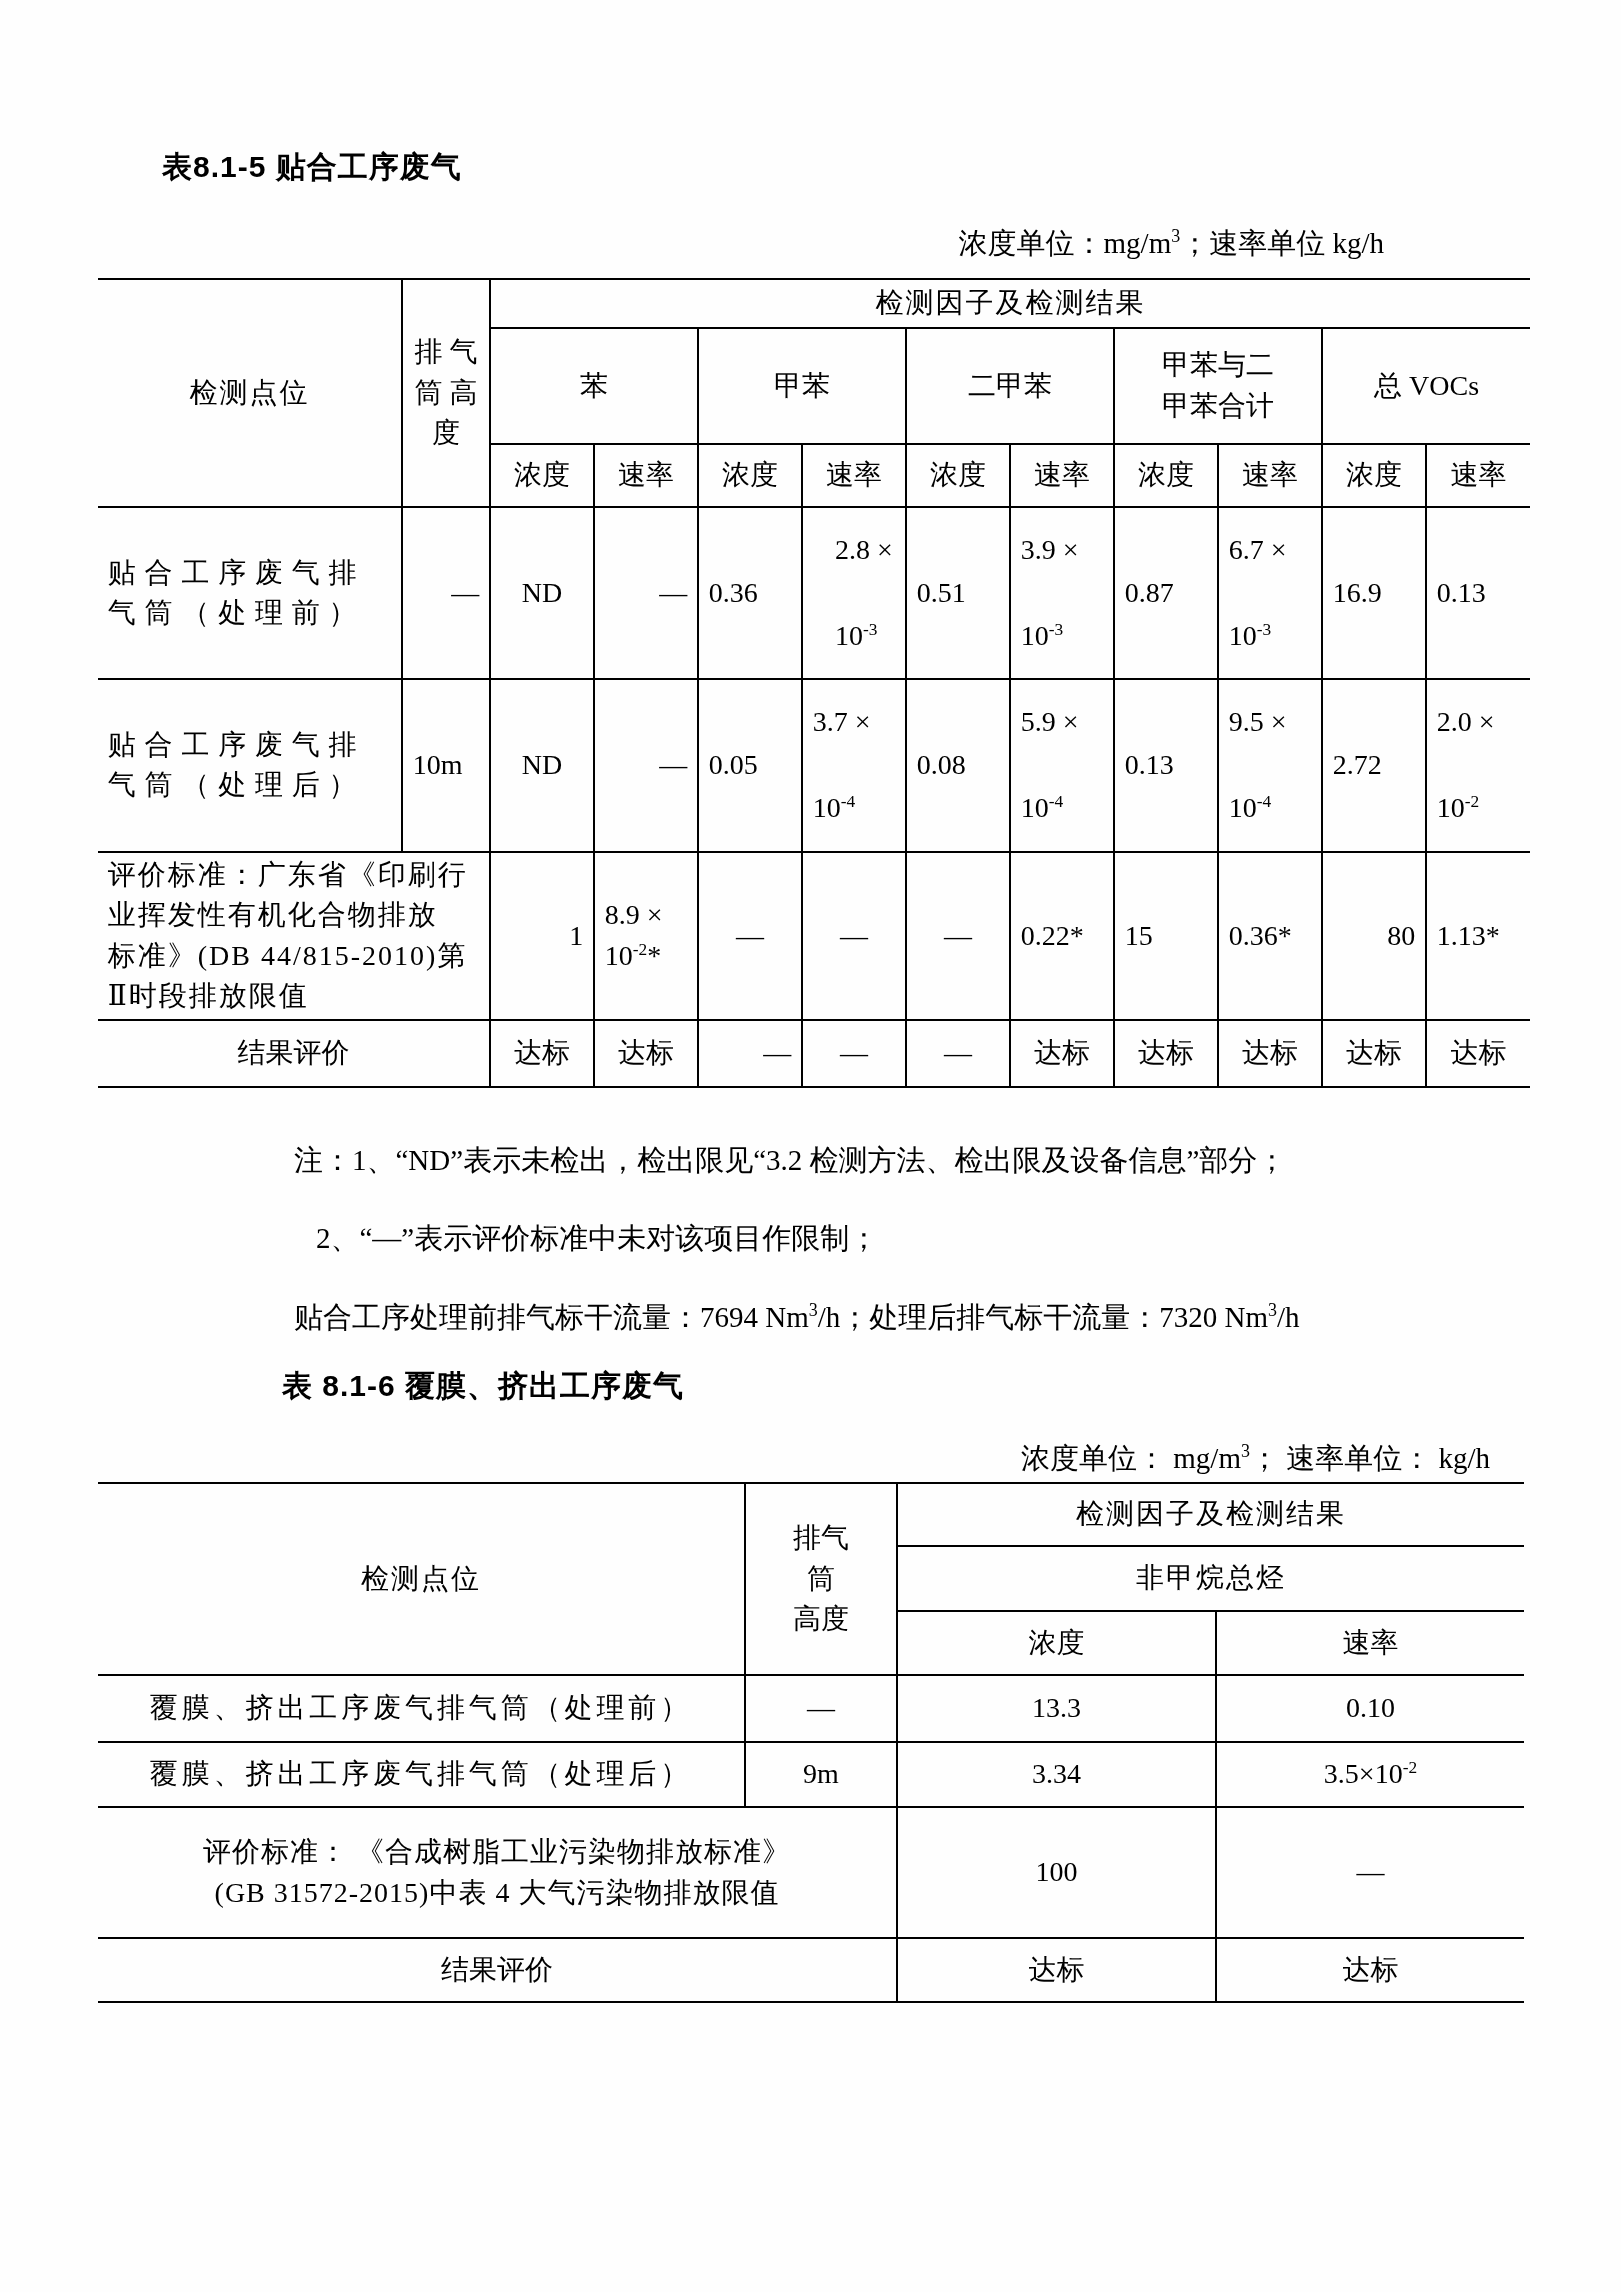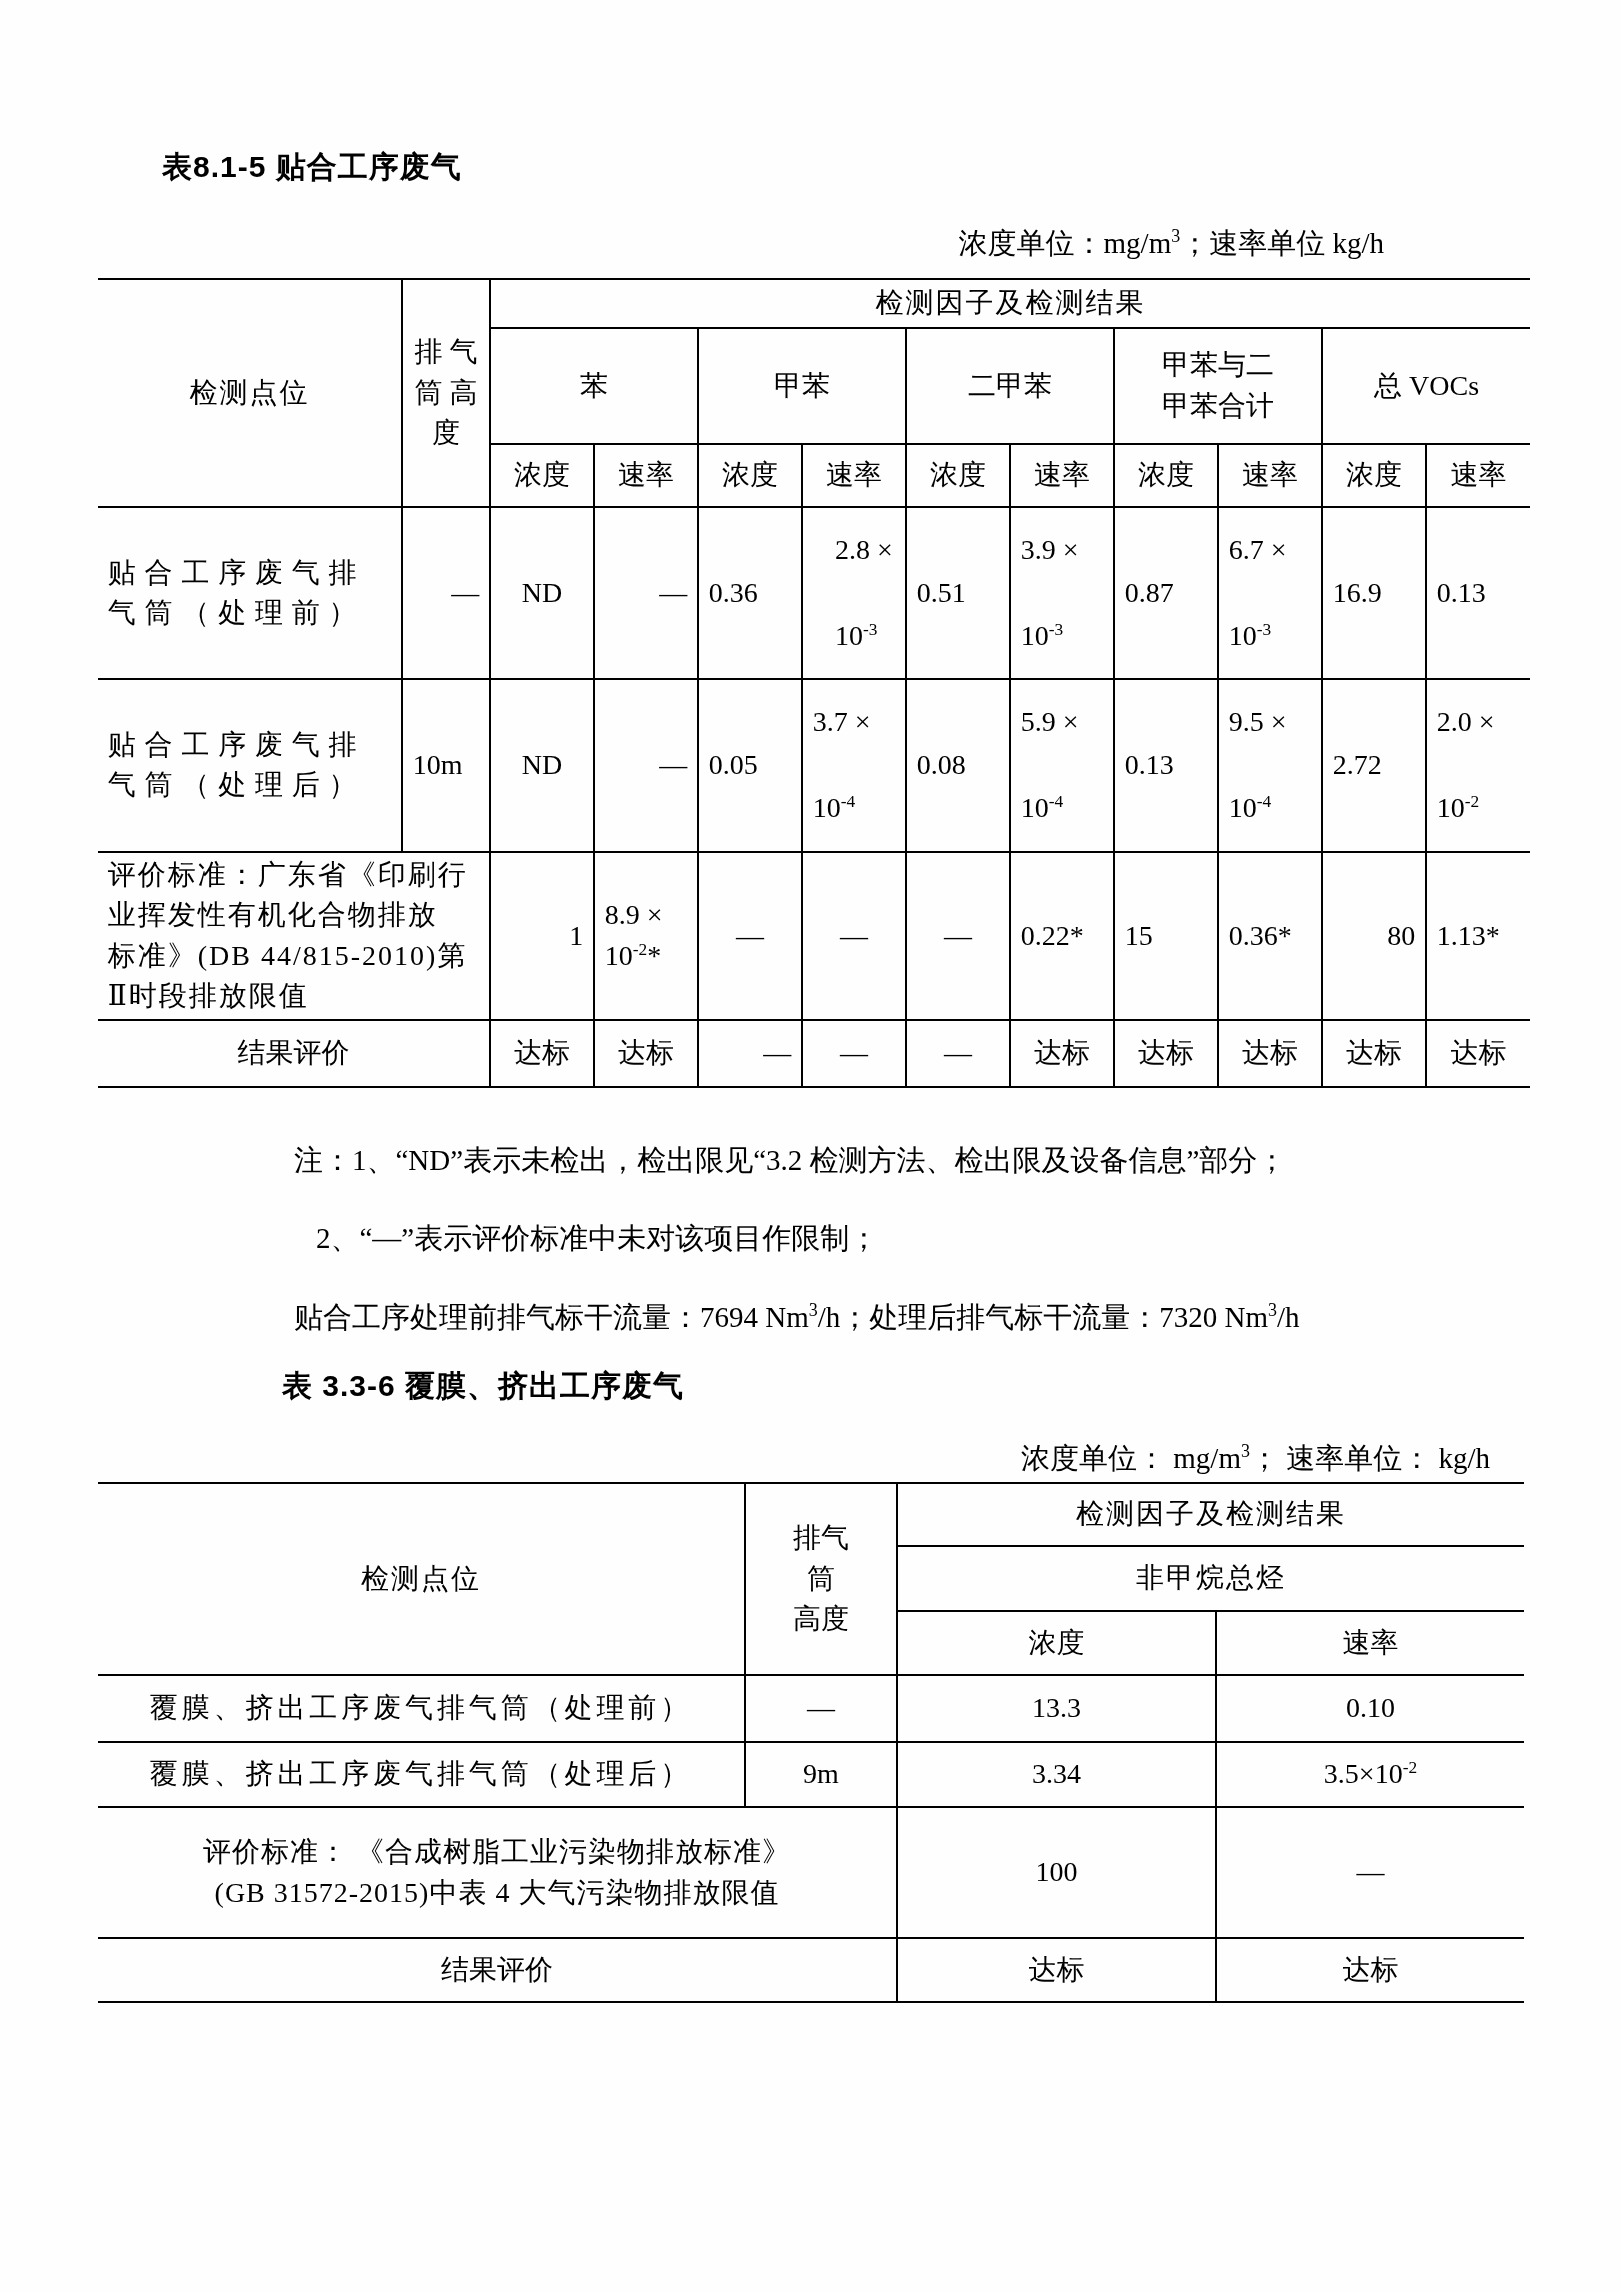--- a/index.html
+++ b/index.html
@@ -130,21 +130,21 @@
           <td class="ac">达标</td>
           <td class="ac">达标</td>
         </tr>
       </tbody>
   </table>
 
   <div class="note" style="left:294px;top:1141px">注：1、“ND”表示未检出，检出限见“3.2 检测方法、检出限及设备信息”部分；</div>
   <div class="note" style="left:316px;top:1219px">2、“—”表示评价标准中未对该项目作限制；</div>
   <div class="note" style="left:294px;top:1298px">贴合工序处理前排气标干流量：7694 Nm<sup>3</sup>/h；处理后排气标干流量：7320 Nm<sup>3</sup>/h</div>
 
-  <div class="t-title" style="left:282px;top:1366px">表 3.3-6 覆膜、挤出工序废气</div>
+  <div class="t-title" style="left:282px;top:1366px">表 8.1-6 覆膜、挤出工序废气</div>
 
   <div class="unit" style="left:98px;top:1431px;width:1392px">浓度单位： mg/m<sup>3</sup>； 速率单位： kg/h</div>
 
   <table class="doc" id="t2" style="left:98px;top:1482px;width:1425px">
     <colgroup>
         <col style="width: 647px;">
         <col style="width: 152px;">
         <col style="width: 319px;">
         <col style="width: 308px;">
       </colgroup>

